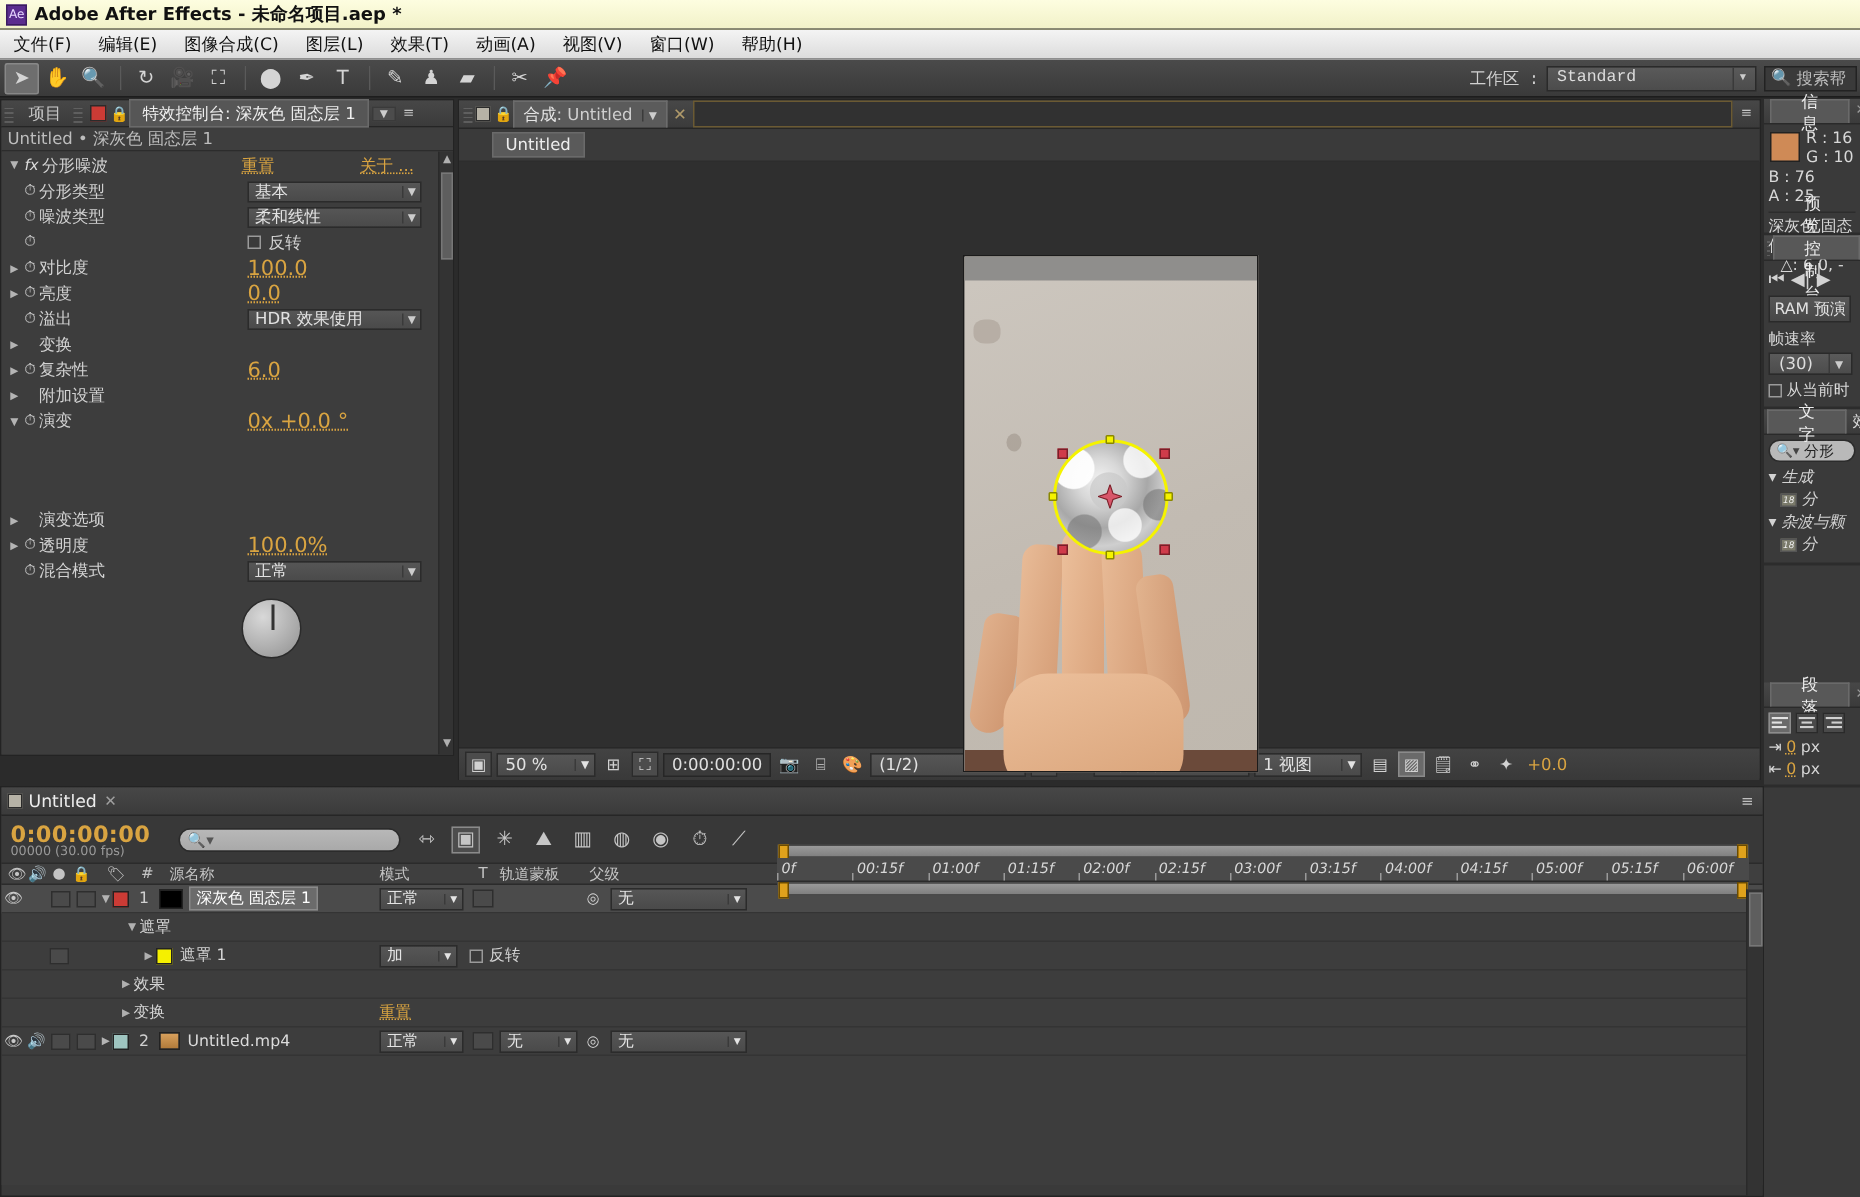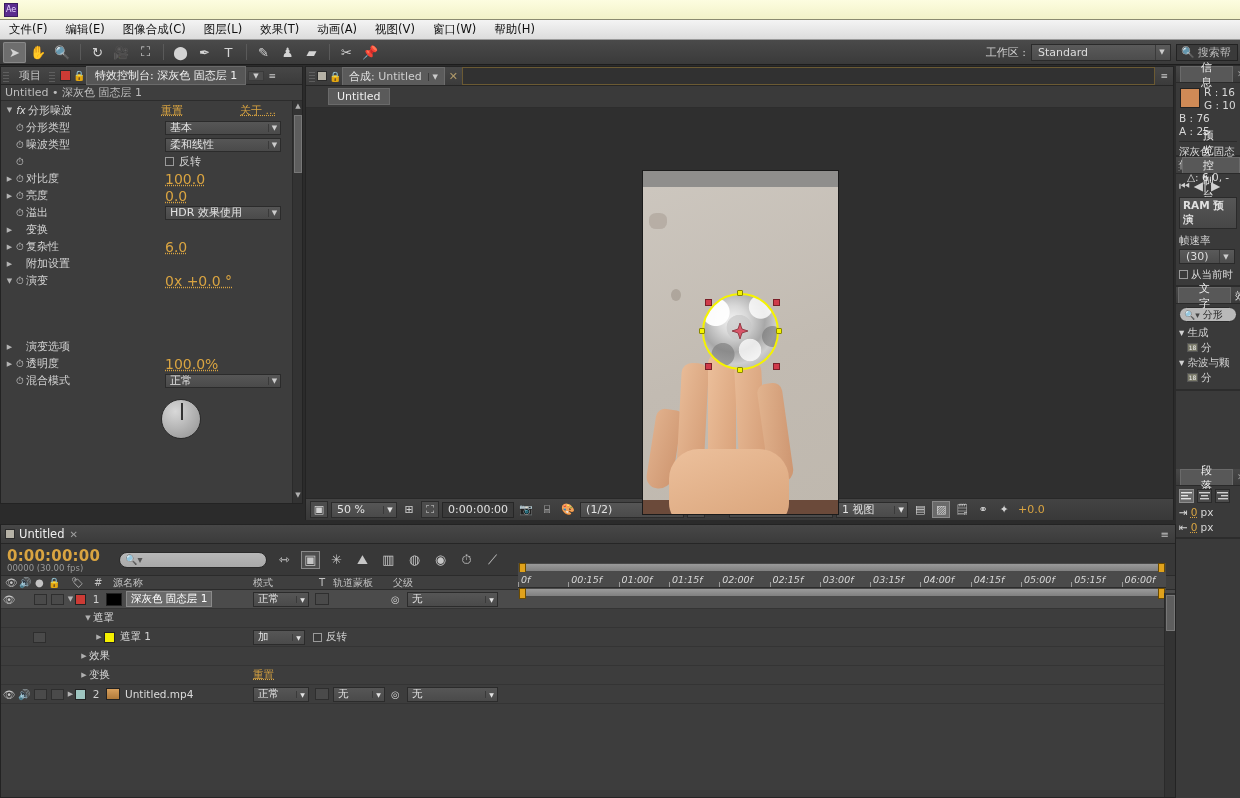--- a/index.html
+++ b/index.html
@@ -35,21 +35,21 @@
     position:absolute; left:0; top:40px; width:1240px; height:25px;
     background:linear-gradient(#4a4a4a,#3a3a3a);
     border-bottom:1px solid #1d1d1d; display:flex; align-items:center; padding-left:3px;
   }
   .tool{
     width:23px;height:21px; display:flex;align-items:center;justify-content:center;
     color:#d4d4d4; font-size:13px; border-radius:2px; margin-right:1px;
   }
   .tool.sel{ background:#6e6e6e; box-shadow:inset 0 0 0 1px #888; }
   .tsep{ width:1px;height:16px;background:#2a2a2a;margin:0 5px; border-right:1px solid #5a5a5a;}
-  #workspace-area{ margin-left:auto; display:flex; align-items:center; padding-right:2px;}
+  #workspace-area{ margin-left:auto; display:flex; align-items:center; padding-right:2px;font-family:Liberation Mono, monospace;}
   #workspace-area .lbl{ color:#d0d0d0; font-size:11px; margin-right:5px;}
   .sel-box{
     background:linear-gradient(#5a5a5a,#4c4c4c); border:1px solid #2a2a2a;
     height:17px; display:flex; align-items:center; color:#ddd; font-size:11px;
     padding:0 2px 0 6px; min-width:110px; position:relative;
   }
   .sel-box .arrow{ margin-left:auto; width:13px;height:100%; display:flex;align-items:center;justify-content:center;
      border-left:1px solid #3a3a3a; color:#ccc; font-size:7px;}
   #search-help{ display:flex;align-items:center; background:#3a3a3a;border:1px solid #222;
      height:17px; padding:0 4px; margin-left:5px; color:#bbb; font-size:11px; width:62px; overflow:hidden;}
@@ -137,23 +137,23 @@
   .rhead{ height:17px; background:linear-gradient(#474747,#3b3b3b); display:flex; align-items:center;
      padding-left:2px; border-bottom:1px solid #2a2a2a;}
   .rhead .tb{ background:#585858; border:1px solid #6a6a6a; border-bottom:none; color:#eee;
      font-size:11px; padding:0 20px; height:16px; display:flex; align-items:center;}
   .rhead .x{ color:#9a9a9a; font-size:9px; margin-left:4px; }
   .rbody{ padding:3px 3px 4px 3px; }
   .infoline{ font-size:10.5px; color:#d8d8d8; line-height:13px; white-space:nowrap; }
   #swatch{ width:20px;height:20px;background:#cf8a56;border:1px solid #222; float:left; margin:2px 4px 0 1px;}
   .rdiv{ height:1px; background:#2c2c2c; margin:3px 0; }
   .rbtn{ background:linear-gradient(#565656,#474747); border:1px solid #2a2a2a; color:#e0e0e0;
-     font-size:10.5px; padding:1px 3px; display:inline-flex; align-items:center;font-weight:bold; }
+     font-size:10.5px; padding:1px 3px; display:inline-flex; align-items:center; }
   .trow{ display:flex; align-items:center; gap:4px; color:#d2d2d2; font-size:12px; }
-  .fxtree{ font-size:10.5px; color:#d2d2d2; line-height:15px; white-space:nowrap; }
+  .fxtree{ font-size:10.5px; color:#d2d2d2; line-height:15px; white-space:nowrap;font-style:italic; }
   .fxitem{ display:flex; align-items:center; gap:3px; padding-left:8px; }
   .fxbadge{ width:11px;height:9px;background:#7a7a6a;border:1px solid #555;font-size:6px;color:#eee;
      display:flex;align-items:center;justify-content:center;}
   .algnbox{ width:15px;height:14px; background:#4a4a4a; border:1px solid #2a2a2a;
      display:flex;align-items:center;justify-content:center; }
   .algnbox.on{ background:#6a6a6a; border-color:#8d8d8d; }
   .pxrow{ display:flex; align-items:center; gap:3px; font-size:10.5px; color:#d6d6d6; margin-top:3px;}
   .pxnum{ color:#d9a441; text-decoration:underline; text-decoration-style:dotted; }
 
   
@@ -212,20 +212,21 @@
   .tklabel{ position:absolute; top:2px; font-size:9.5px; color:#d8d8d8; white-space:nowrap;font-style:italic; }
   .tkmark{ position:absolute; bottom:0; width:1px; height:5px; background:#9a9a9a; }
   #tl-vscroll{ position:absolute; right:0; top:68px; bottom:0; width:11px; background:#333; border-left:1px solid #2a2a2a;}
   #tl-vscroll .thumb{ position:absolute; top:2px; left:1px; width:9px; height:36px; background:#5e5e5e; border:1px solid #777;}
 </style>
 </head>
 <body>
 
 <div id="titlebar">
   <div class="appicon"></div>
+  <span id="title-text">Adobe After Effects - 未命名项目.aep *</span>
 </div>
 
 <div id="menubar">
     <div class="mi">文件(F)</div>
     <div class="mi">编辑(E)</div>
     <div class="mi">图像合成(C)</div>
     <div class="mi">图层(L)</div>
     <div class="mi">效果(T)</div>
     <div class="mi">动画(A)</div>
     <div class="mi">视图(V)</div>

